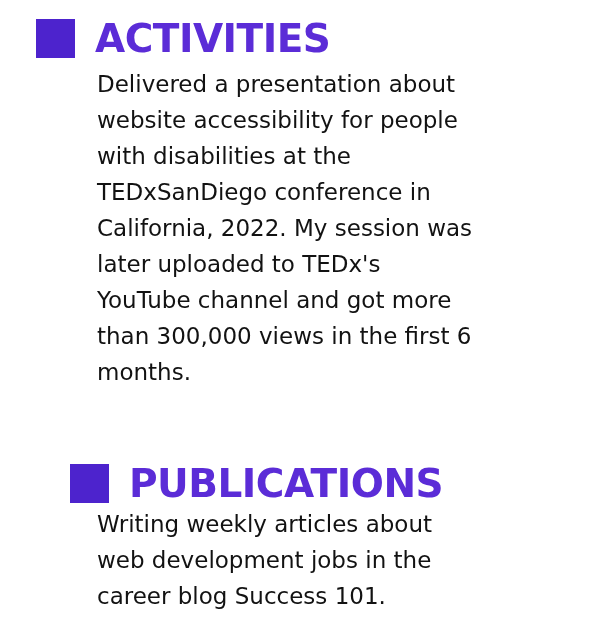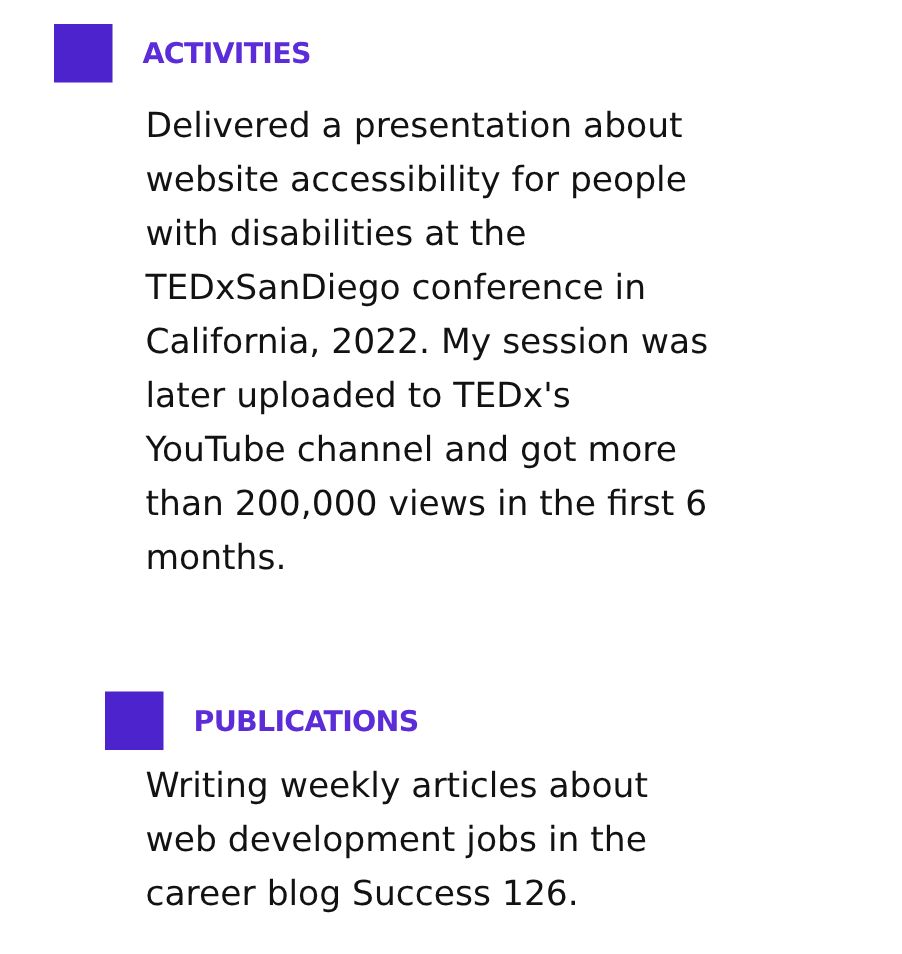--- a/index.html
+++ b/index.html
@@ -24,21 +24,21 @@
   .section-header.first  { top: 16px; }
   .section-header.second { top: 461px; padding-left: 34px; }
   .bullet-square {
     width: 39px;
     height: 39px;
     background: var(--bullet, #4D23CD);
     flex: 0 0 auto;
   }
   .section-title {
     margin-left: 20px;
-    font-size: 19px;
+    font-size: 39px;
     font-weight: bold;
     letter-spacing: -0.5px;
     color: var(--heading, #5B2CD7);
     white-space: nowrap;
   }
   .body-text {
     position: absolute;
     left: 97px;
     width: 470px;
     font-size: 23px;
@@ -59,25 +59,25 @@
     <div class="section-title">ACTIVITIES</div>
   </div>
 
   <div class="body-text first">Delivered a presentation about
 website accessibility for people
 with disabilities at the
 TEDxSanDiego conference in
 California, 2022. My session was
 later uploaded to TEDx's
 YouTube channel and got more
-than 200,000 views in the first 6
+than 300,000 views in the first 6
 months.</div>
 
   <div class="section-header second">
     <div class="bullet-square"></div>
     <div class="section-title">PUBLICATIONS</div>
   </div>
 
   <div class="body-text second">Writing weekly articles about
 web development jobs in the
-career blog Success 126.</div>
+career blog Success 101.</div>
 
 </div>
 
 </body></html>

